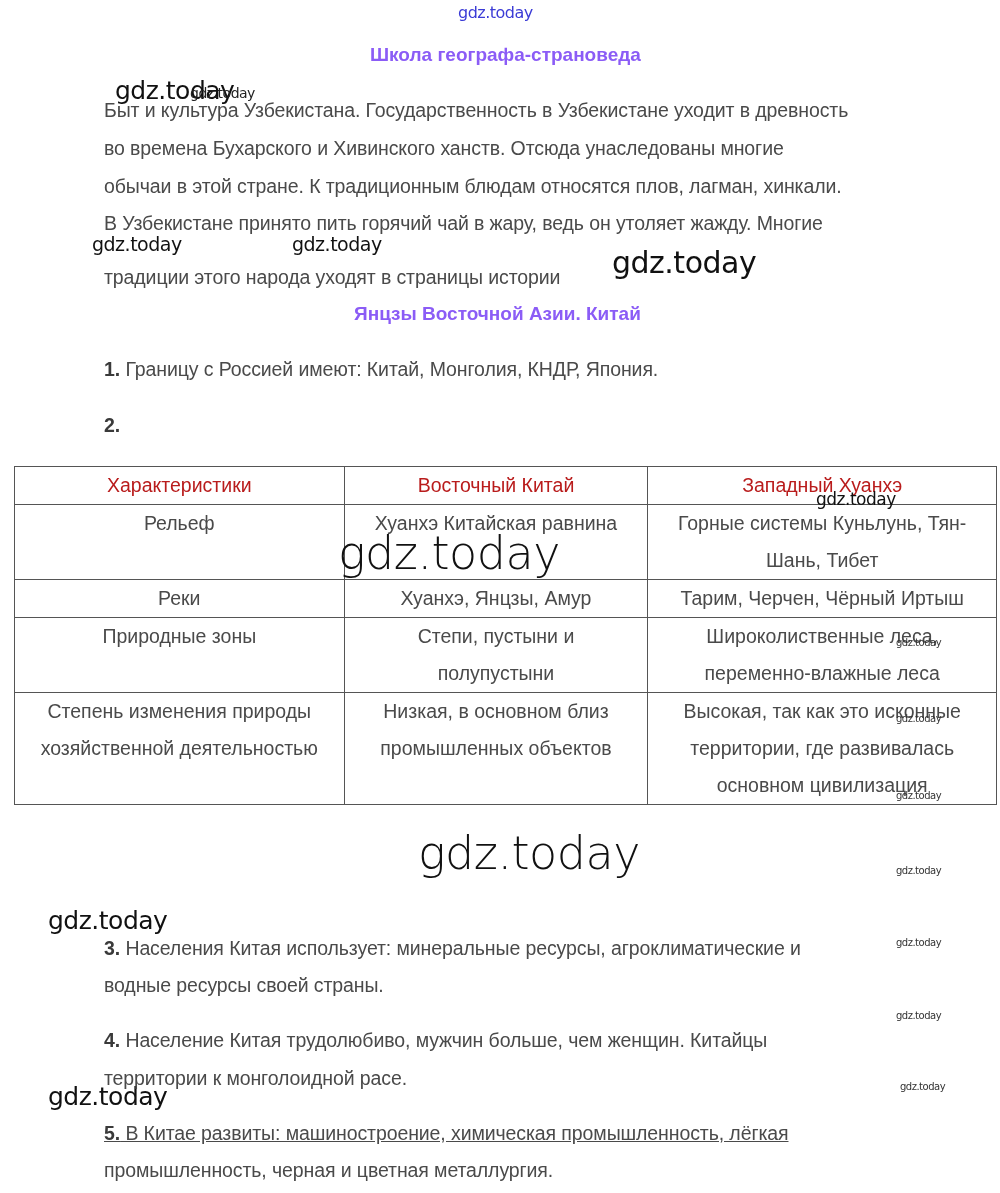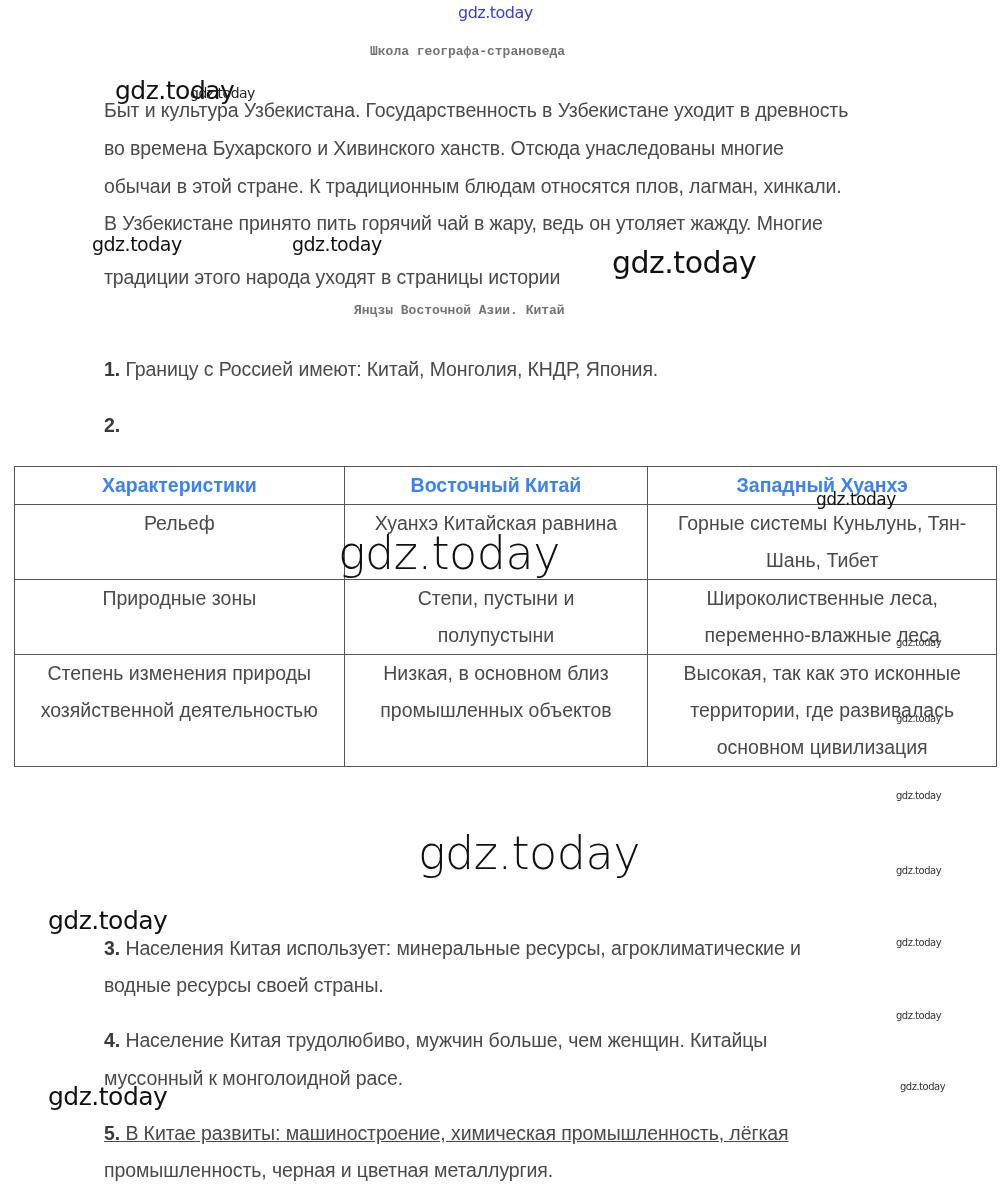--- a/index.html
+++ b/index.html
@@ -1,32 +1,32 @@
 <!DOCTYPE html>
 <html><head>
 <meta charset="utf-8">
 <style>
   html, body { margin: 0; padding: 0; background: #ffffff; }
   body { width: 1000px; height: 1193px; position: relative; overflow: hidden;
          font-family: "Liberation Sans", sans-serif; color: #4a4a4a; }
   .abs { position: absolute; white-space: nowrap; }
-  .title { font-weight: bold; font-size: 13px; color: #737373; font-family: Liberation Mono, monospace; }
+  .title { font-weight: bold; font-size: 19px; color: #8b5cf6; }
   .para { font-size: 19.5px; color: #4a4a4a; letter-spacing: -0.1px; }
   .num { font-weight: bold; color: #3a3a3a; }
   .wm { font-family: "DejaVu Sans", sans-serif; color: #111; font-weight: normal; letter-spacing: -0.5px; }
   .wm-top { color: #3b3bd6; font-size: 16px; }
   .wm-big { font-size: 25px; }
   .wm-med { font-size: 19px; }
   .wm-small { font-size: 14px; color: #222; }
   .wm-tiny { font-size: 10px; color: #333; }
   .wm-huge { font-size: 46px; font-weight: 300; }
   table.grid { position: absolute; left: 14px; top: 466px; width: 983px; border-collapse: collapse; }
   table.grid td, table.grid th { border: 1px solid #555; text-align: center; vertical-align: top;
          font-size: 19.5px; color: #4a4a4a; line-height: 37px; padding: 0 4px; font-weight: normal; }
-  table.grid th { font-weight: bold; color: #3b82f6; line-height: 36px; }
+  table.grid th { font-weight: normal; color: #b91c1c; line-height: 36px; }
   table.grid tr.h { height: 38px; }
 </style>
 </head>
 <body>
 
 <div class="abs wm wm-top" style="left:458px;top:3px;">gdz.today</div>
 <div class="abs wm wm-big" style="left:115px;top:76px;">gdz.today</div>
 <div class="abs wm wm-small" style="left:190px;top:85px;">gdz.today</div>
 <div class="abs wm wm-med" style="left:92px;top:233px;">gdz.today</div>
 <div class="abs wm wm-med" style="left:292px;top:233px;">gdz.today</div>
@@ -53,20 +53,25 @@
       <tr class="h">
     <th>Характеристики</th>
     <th>Восточный Китай</th>
     <th>Западный Хуанхэ</th>
   </tr>
   <tr style="height:74px">
     <td>Рельеф</td>
     <td>Хуанхэ Китайская равнина</td>
     <td>Горные системы Куньлунь, Тян-Шань, Тибет</td>
   </tr>
+  <tr style="height:38px">
+    <td>Реки</td>
+    <td>Хуанхэ, Янцзы, Амур</td>
+    <td>Тарим, Черчен, Чёрный Иртыш</td>
+  </tr>
   <tr style="height:75px">
     <td>Природные зоны</td>
     <td style="padding:0 50px">Степи, пустыни и полупустыни</td>
     <td>Широколиственные леса, переменно-влажные леса</td>
   </tr>
   <tr style="height:112px">
     <td>Степень изменения природы хозяйственной деятельностью</td>
     <td style="padding:0 20px">Низкая, в основном близ промышленных объектов</td>
     <td>Высокая, так как это исконные территории, где развивалась основном цивилизация</td>
   </tr>
@@ -84,16 +89,16 @@
 <div class="abs wm wm-big" style="left:48px;top:906px;">gdz.today</div>
 <div class="abs wm wm-tiny" style="left:896px;top:937px;">gdz.today</div>
 <div class="abs wm wm-tiny" style="left:896px;top:1010px;">gdz.today</div>
 <div class="abs wm wm-tiny" style="left:900px;top:1081px;">gdz.today</div>
 <div class="abs wm wm-big" style="left:48px;top:1082px;">gdz.today</div>
 
 <div class="abs para" style="left:104px;top:937px;"><span class="num">3.</span><span> Населения Китая использует: минеральные ресурсы, агроклиматические и</span></div>
 <div class="abs para" style="left:104px;top:974px;">водные ресурсы своей страны.</div>
 
 <div class="abs para" style="left:104px;top:1029px;"><span class="num">4.</span><span> Население Китая трудолюбиво, мужчин больше, чем женщин. Китайцы</span></div>
-<div class="abs para" style="left:104px;top:1067px;">муссонный к монголоидной расе.</div>
+<div class="abs para" style="left:104px;top:1067px;">территории к монголоидной расе.</div>
 
 <div class="abs para" style="left:104px;top:1122px;text-decoration:underline;"><span class="num">5.</span><span> В Китае развиты: машиностроение, химическая промышленность, лёгкая</span></div>
 <div class="abs para" style="left:104px;top:1159px;">промышленность, черная и цветная металлургия.</div>
 
 </body></html>

